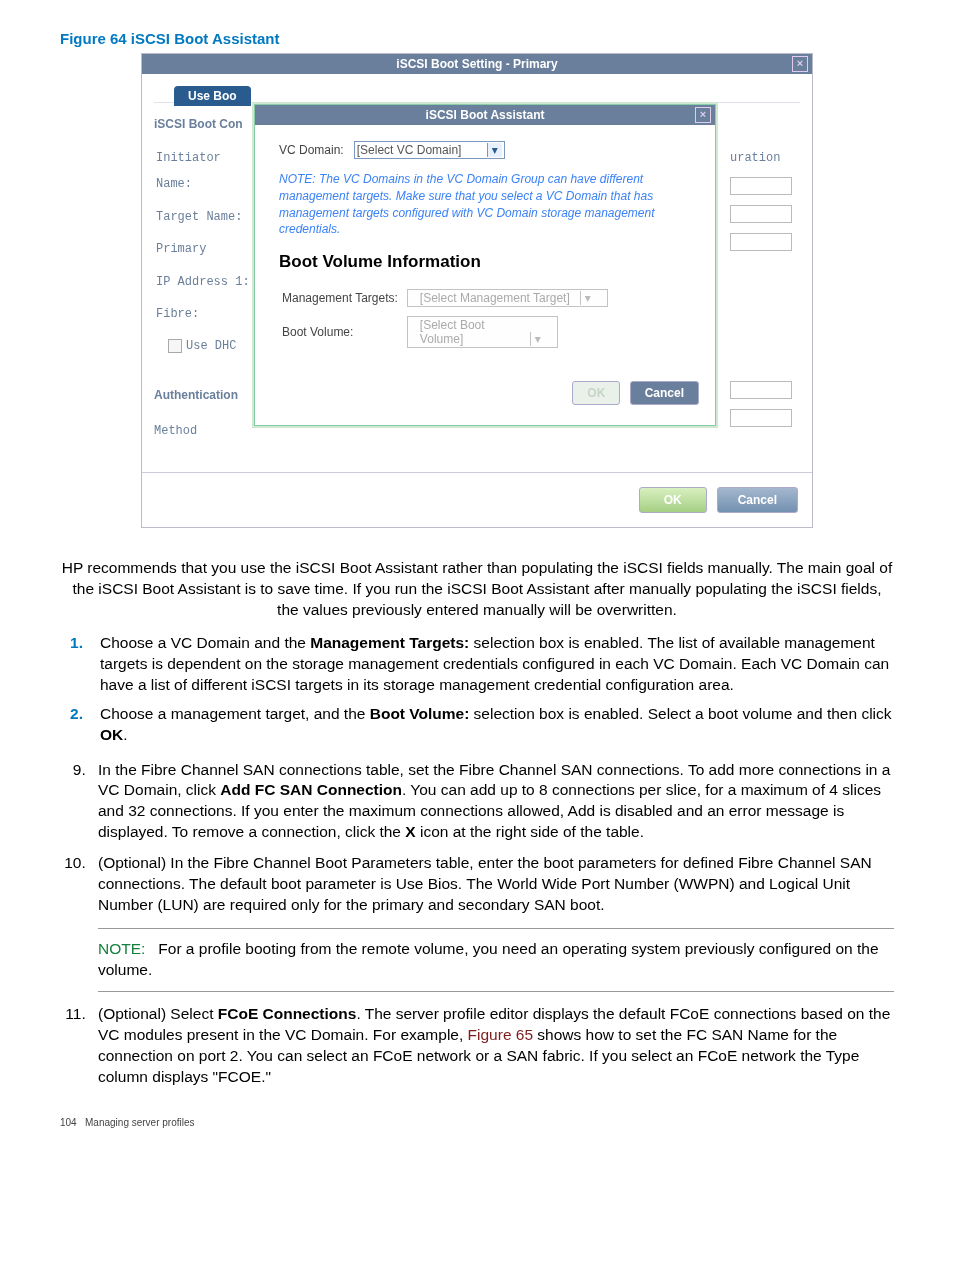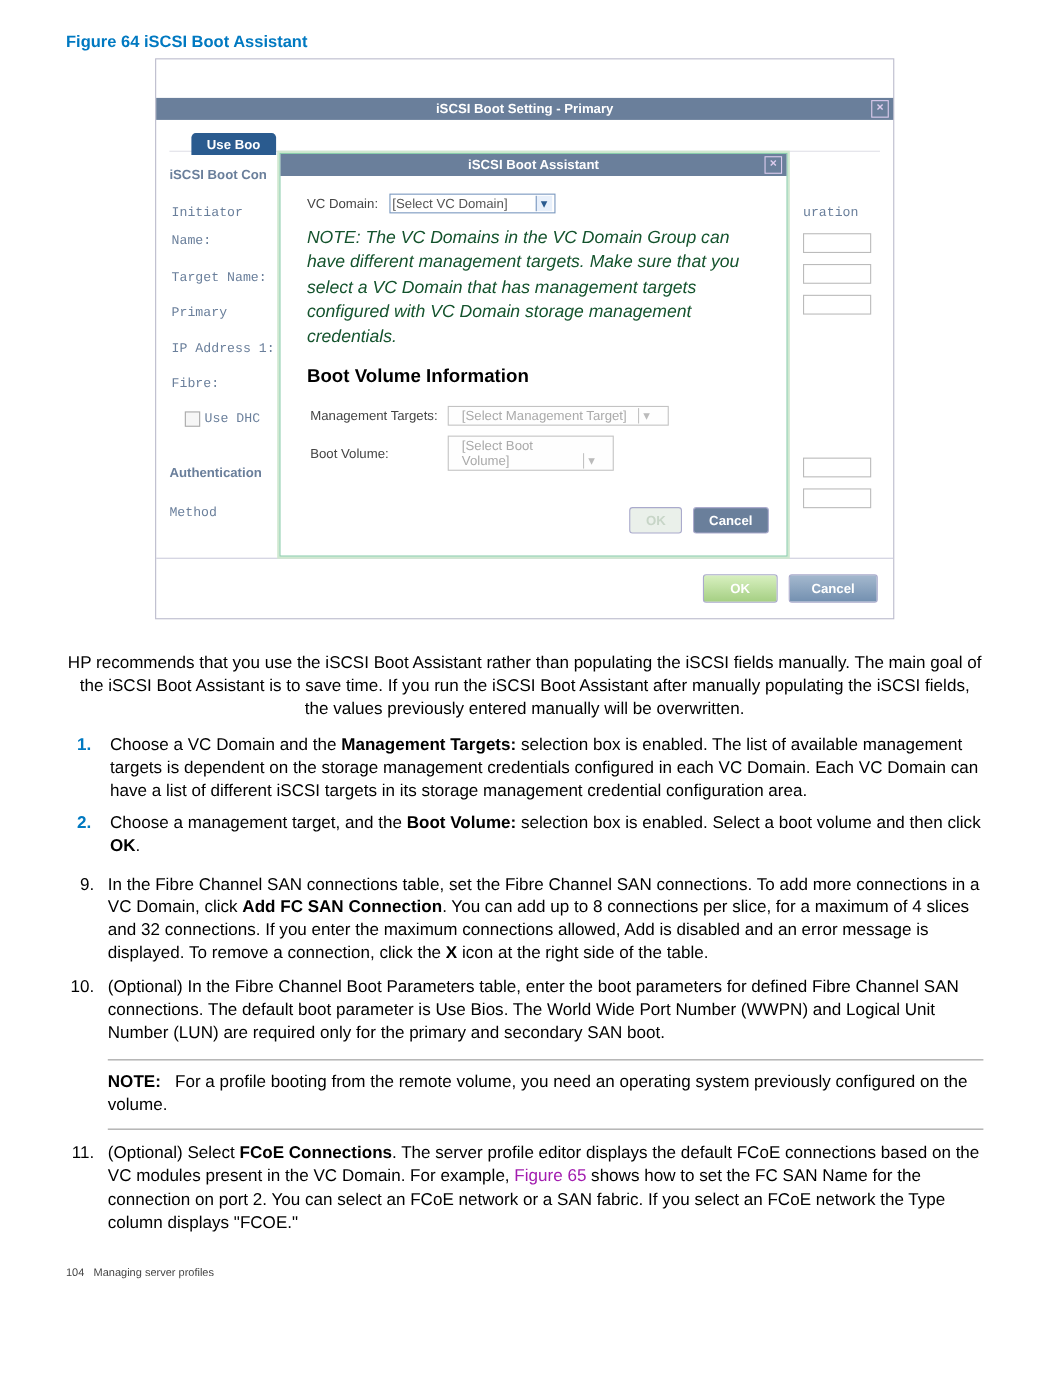--- a/index.html
+++ b/index.html
@@ -1,51 +1,51 @@
 <!DOCTYPE html>
 <html><head>
 <meta charset="utf-8">
 <style>
 body { font-family: Arial, Helvetica, sans-serif; margin:0; padding:30px 60px; background:#fff; color:#000; font-size:14px;}
 .figure-title { color:#0079c1; font-weight:bold; font-size:15px; margin-bottom:6px;}
 .screenshot { border:1px solid #bbc; background:#fff; width:670px; margin:0 auto 30px auto; position:relative;}
-.outer-title {background:#6a7f9b;color:#fff;font-weight:bold;text-align:center;padding:3px 0;font-size:12px;position:relative;margin-top:35px;}
+.outer-title {background:#6a7f9b;color:#fff;font-weight:bold;text-align:center;padding:3px 0;font-size:12px;position:relative;}
 .close-x{position:absolute;right:4px;top:2px;border:1px solid #dce;width:14px;height:14px;line-height:12px;font-size:11px;color:#dce;}
 .outer-body{padding:12px 12px 28px 12px;position:relative;}
 .label-col{color:#6a7f9b;font-size:12px;line-height:2.2;font-family:Liberation Mono, monospace;}
 .section-head{color:#6a7f9b;font-weight:bold;font-size:12px;border-bottom:1px solid #ccd;padding-bottom:2px;margin:14px 0 8px 0;}
 .under-input{display:inline-block;border:1px solid #bbb;height:16px;width:60px;vertical-align:middle;}
 .use-boo-tab{background:#2a5b8f;border-radius:4px 4px 0 0;color:#fff;font-weight:bold;font-size:12px;display:inline-block;padding:3px 14px;margin-left:20px;}
 .row-line{border-bottom:1px solid #e0e0e8;margin-top:-4px;}
 .chk{display:inline-block;width:12px;height:12px;border:1px solid #aaa;background:#f6f6f6;vertical-align:middle;margin-right:4px;}
 .inner-dialog{position:absolute;top:30px;left:112px;width:460px;background:#fff;border:1px solid #8ca;box-shadow:0 0 0 2px #d0e8d0;}
 .inner-title{background:#6a7f9b;color:#fff;font-weight:bold;text-align:center;padding:3px 0;font-size:12px;position:relative;}
 .inner-body{padding:16px 16px 20px 24px;font-size:12px;color:#444;}
 .drop{border:1px solid #7a98bf;display:inline-block;padding:1px 2px;font-size:12px;color:#555;position:relative;background:#fff;}
 .drop .arrow{display:inline-block;width:14px;background:#e8f0fb;border-left:1px solid #7a98bf;text-align:center;color:#2a5b8f;}
-.note-it{font-style:italic;color:#14532d;font-size:16px;margin:12px 0 14px 0;line-height:1.4;}
+.note-it{font-style:italic;color:#3b82f6;font-size:12px;margin:12px 0 14px 0;line-height:1.4;}
 .drop-disabled{border:1px solid #c3c3c3;display:inline-block;padding:1px 12px;font-size:12px;color:#aaa;background:#fefefe;}
 .drop-disabled .arrow{display:inline-block;width:14px;border-left:1px solid #c3c3c3;text-align:center;color:#bbb;}
 .dlg-buttons{text-align:right;margin-top:30px;}
 .btn{display:inline-block;padding:4px 14px;border:1px solid #aac;border-radius:3px;font-size:12px;font-weight:bold;margin-left:6px;}
 .btn-ok-dis{background:#eaf0ea;color:#c7d5c7;}
 .btn-cancel{background:#6a7f9b;color:#fff;}
 .outer-footer{border-top:1px solid #ccd;padding:14px;text-align:right;}
 .btn-ok-grad{background:linear-gradient(#d8f0c0,#a5cf83);color:#fff;padding:5px 24px;}
 .btn-cancel-grad{background:linear-gradient(#a4b8ce,#7390b0);color:#fff;padding:5px 20px;}
 .body-text{font-family:"Arial Narrow", Arial, sans-serif; font-stretch:condensed;font-size:15.5px;line-height:1.35;}
 .body-text p{margin:0 0 12px 0;text-align:center;}
 ol.main{list-style:decimal;padding-left:30px;margin:0;}
 ol.main>li{margin-bottom:10px;padding-left:8px;}
 ol.sub{list-style:none;padding-left:40px;margin:4px 0 14px 0;counter-reset:sub;}
 ol.sub>li{counter-increment:sub;margin-bottom:8px;position:relative;}
 ol.sub>li::before{content:counter(sub) ".";position:absolute;left:-30px;color:#0079c1;font-weight:bold;}
-.blue-note{color:#000000;font-weight:bold;}
+.blue-note{color:#15803d;font-weight:normal;}
 .note-box{border-top:1px solid #999;border-bottom:1px solid #999;padding:10px 0;margin:8px 0 12px 0;}
-.link{color:#a21caf;}
+.link{color:#7f1d1d;}
 .footer{font-size:10px;color:#444;margin-top:30px;}
 .bold{font-weight:bold;}
 table.bg-labels{border:0;}
 table.bg-labels td{padding:2px 0;}
 </style>
 </head>
 <body>
 
 <div class="figure-title">Figure 64 iSCSI Boot Assistant</div>
 

